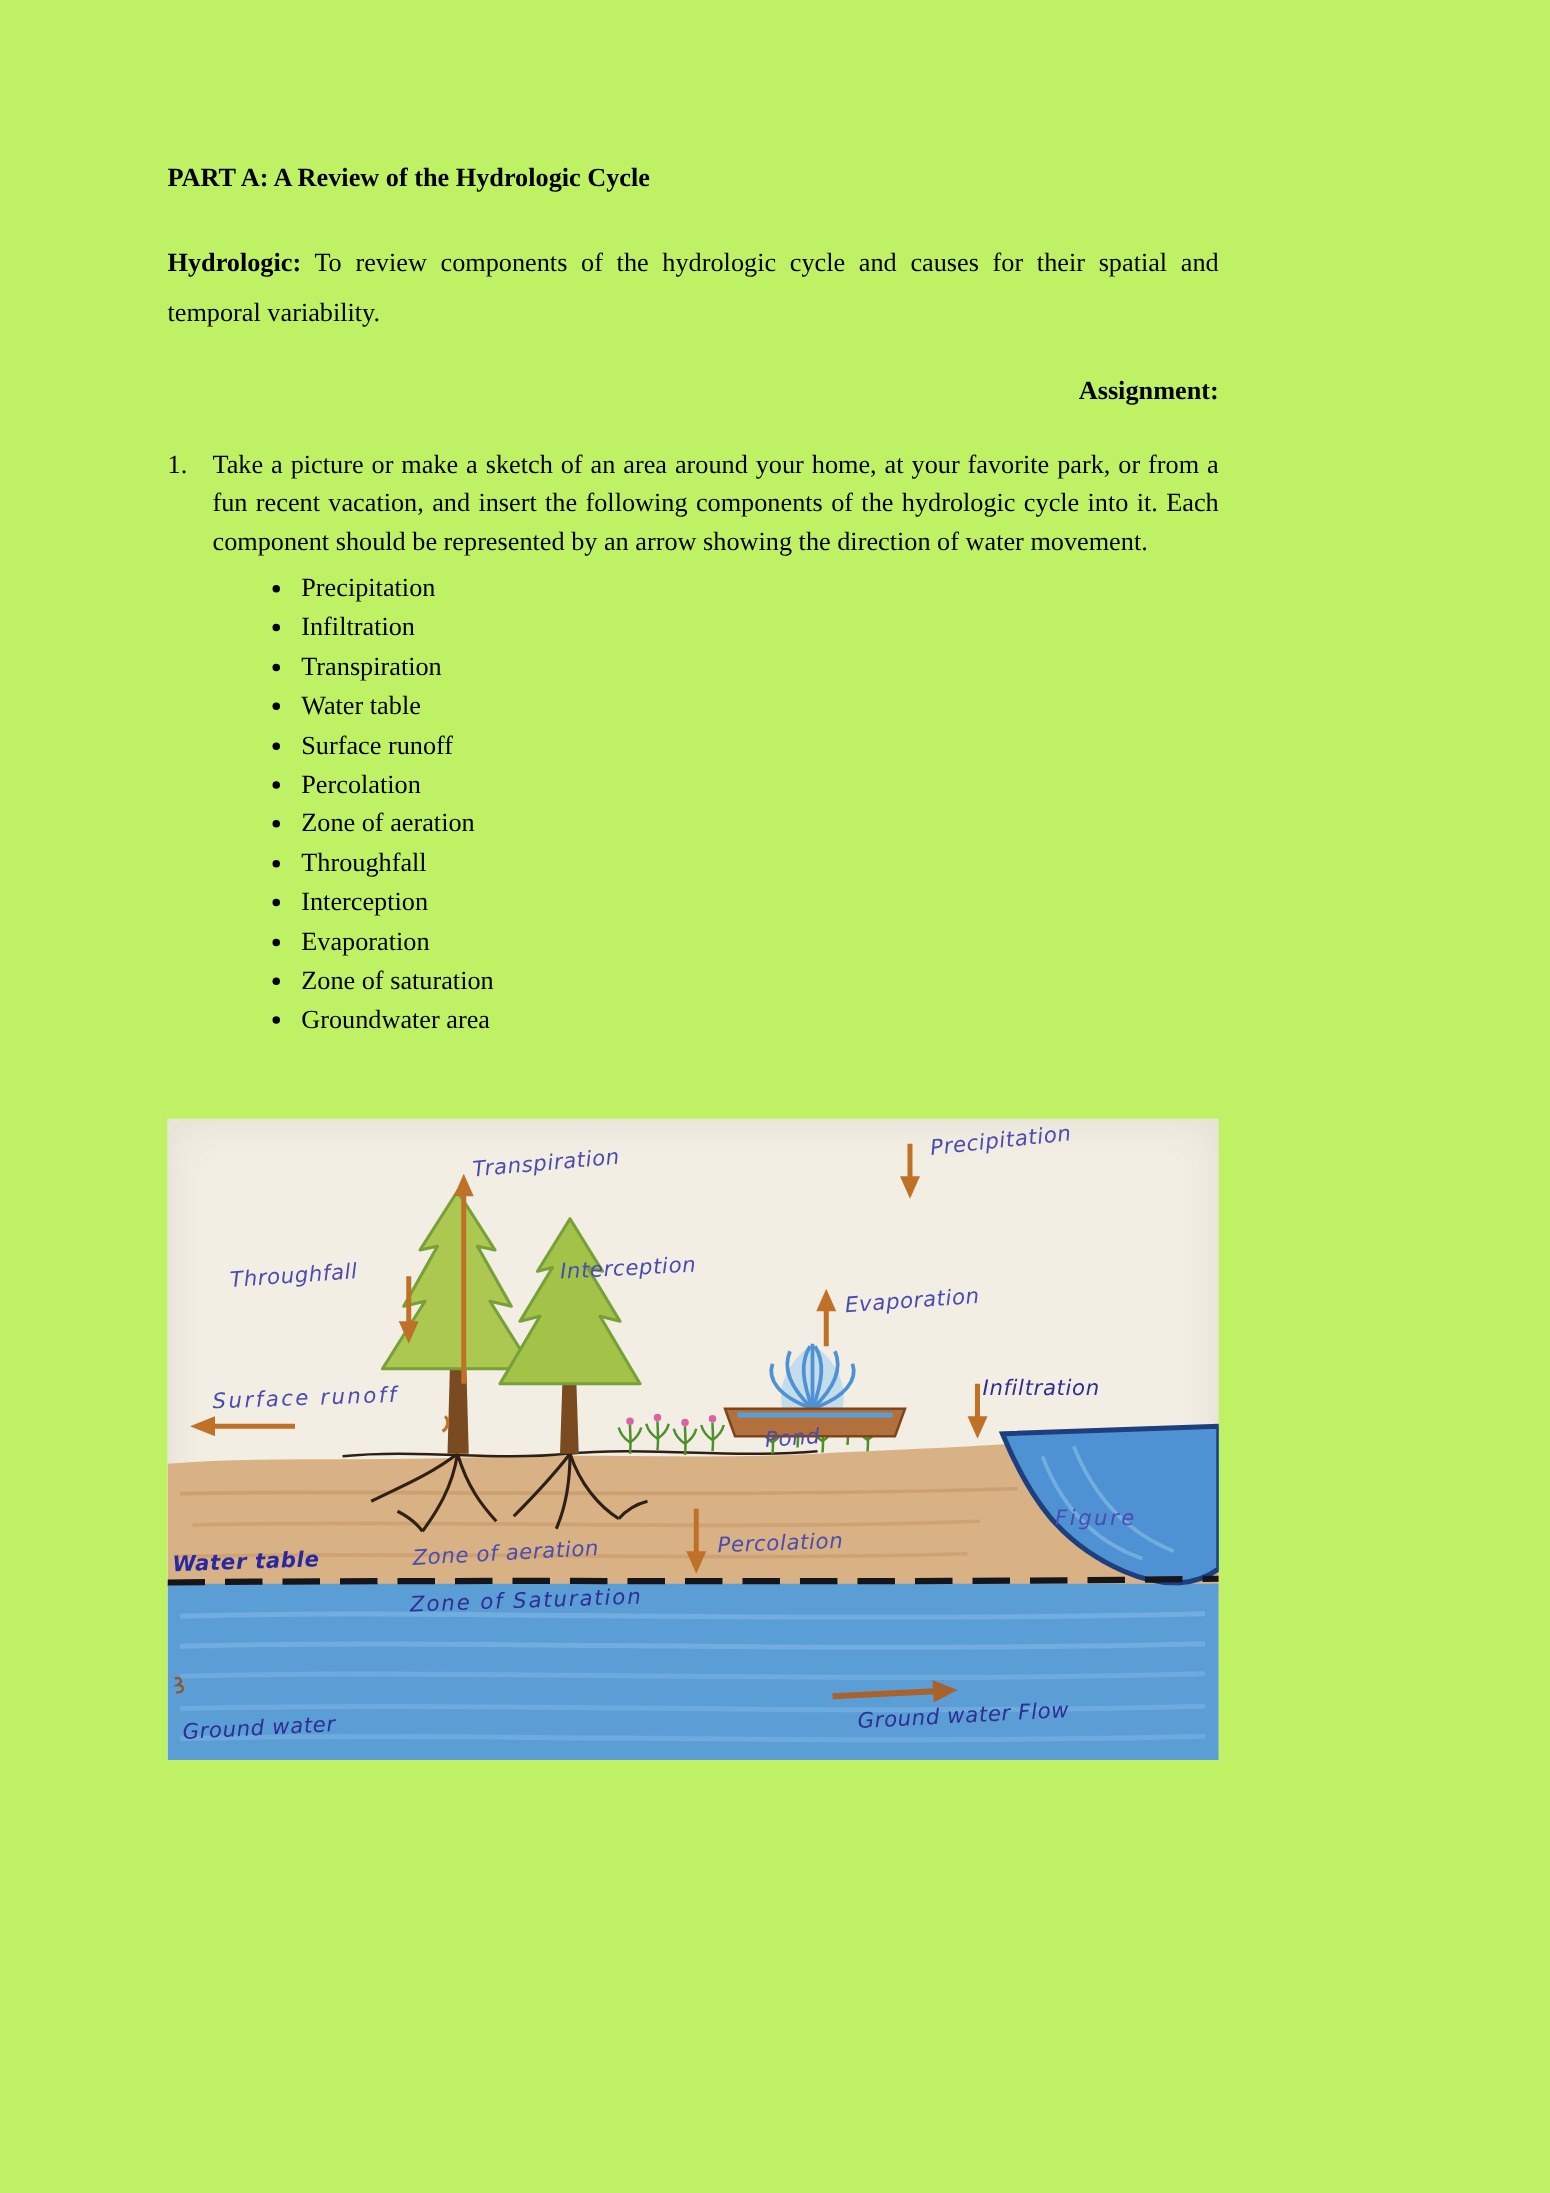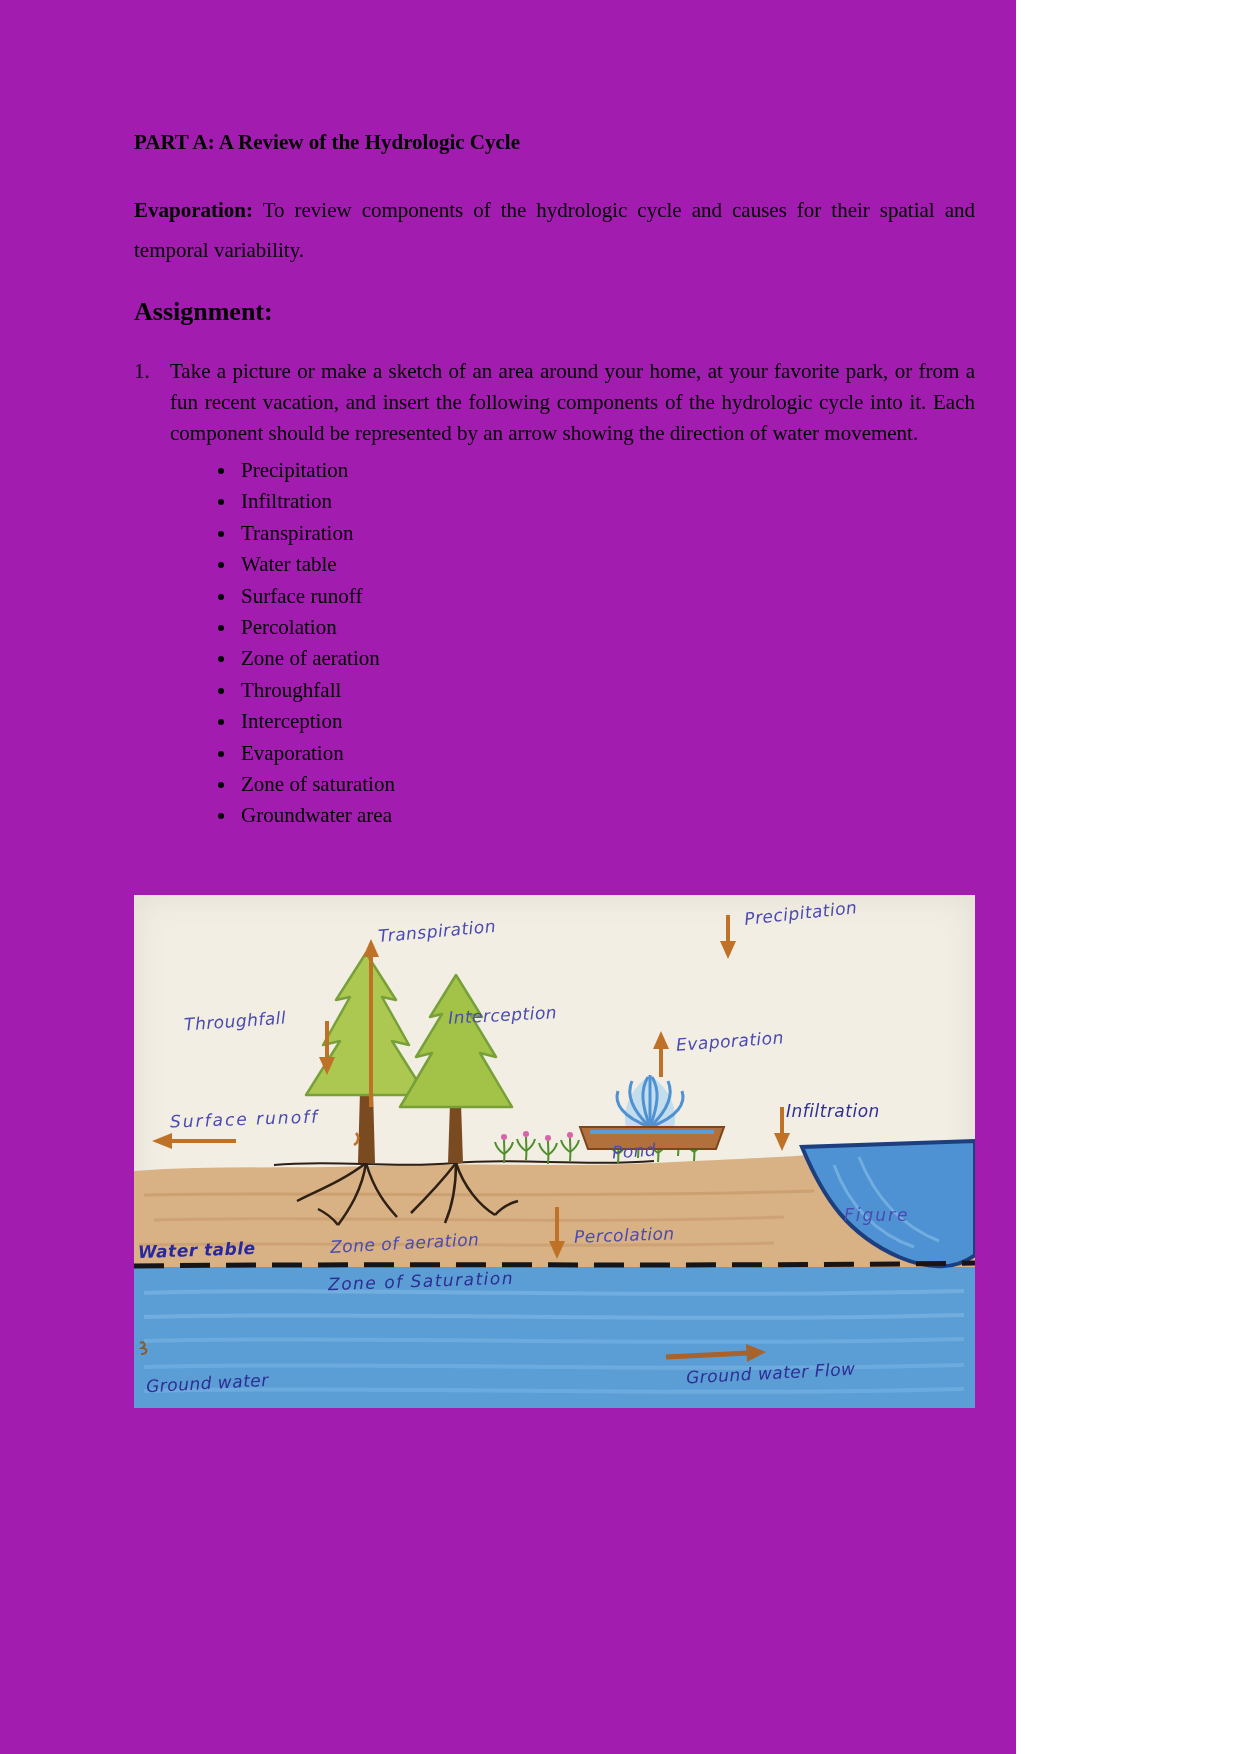--- a/index.html
+++ b/index.html
@@ -1,25 +1,25 @@
 <!DOCTYPE html>
 <html><head>
 <meta charset="utf-8">
 <style>
   * { box-sizing: border-box; }
   html,body { margin:0; padding:0; background:#ffffff; }
   .page {
-    position:relative; width:1016px; height:1754px; background:#a21caf;
+    position:relative; width:1240px; height:1754px; background:#bef264;
     font-family:"Liberation Serif", serif; color:#000; overflow:hidden;
   }
   .content { position:absolute; left:134px; top:128px; width:841px; }
   .doc-title { font-size:21px; font-weight:bold; margin:0; line-height:28px; }
   .objectives { margin:34px 0 0; font-size:21px; line-height:40px; text-align:justify; }
   .objectives .lbl { font-weight:bold; }
-  .assignment-heading { font-size:26px; font-weight:bold; margin:28px 0 12px; line-height:28px; }
+  .assignment-heading { font-size:21px; font-weight:bold; margin:28px 0 12px; line-height:28px;text-align:right; }
   .num-item { display:flex; margin-top:30px; font-size:21px; line-height:31px; }
   .num { flex:none; width:36px; }
   .num-text { flex:1; text-align:justify; }
   ul.components { margin:6px 0 0; padding-left:103px; font-size:21px; line-height:31.4px; }
   ul.components li { padding-left:4px; }
 
   
   .figure {
     position:absolute; left:134px; top:895px; width:841px; height:513px;
     background:#f2eee4; box-shadow: inset 0 0 34px rgba(90,80,60,0.10);
@@ -35,21 +35,21 @@
   }
 </style>
 </head>
 <body>
 
 <div class="page">
 
   <div class="content">
     <h1 class="doc-title">PART A: A Review of the Hydrologic Cycle</h1>
 
-    <p class="objectives"><span class="lbl">Evaporation:</span> <span>To review components of the hydrologic cycle and causes for their spatial and temporal variability.</span></p>
+    <p class="objectives"><span class="lbl">Hydrologic:</span> <span>To review components of the hydrologic cycle and causes for their spatial and temporal variability.</span></p>
 
     <h2 class="assignment-heading">Assignment:</h2>
 
     <div class="num-item">
       <span class="num">1.</span>
       <div class="num-text">Take a picture or make a sketch of an area around your home, at your favorite park, or from a fun recent vacation, and insert the following components of the hydrologic cycle into it. Each component should be represented by an arrow showing the direction of water movement.</div>
     </div>
 
     <ul class="components">
       <li>Precipitation</li>

